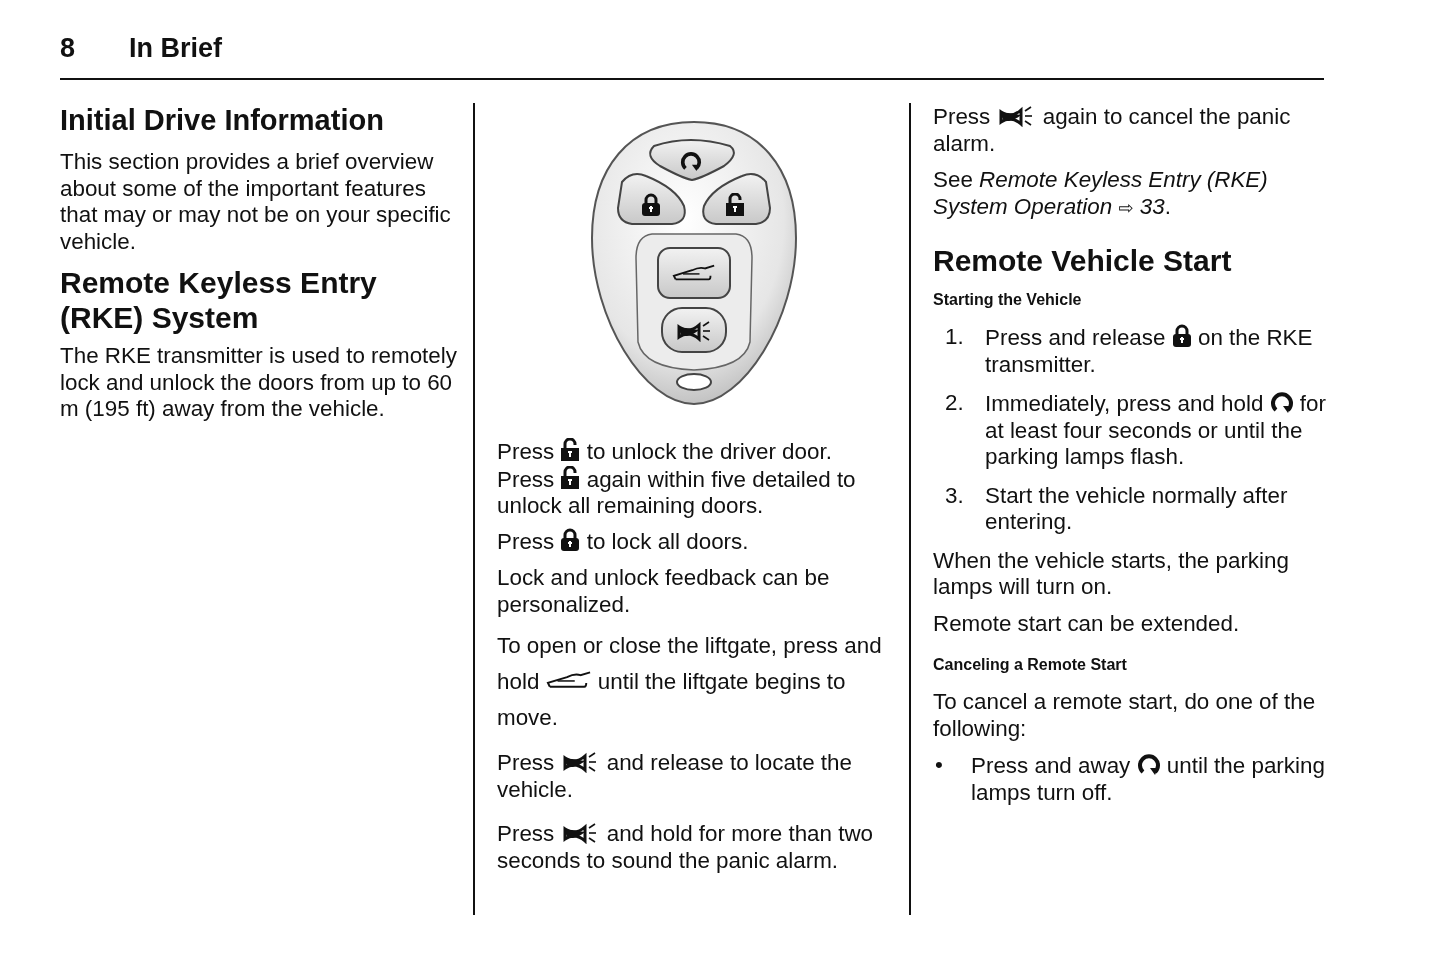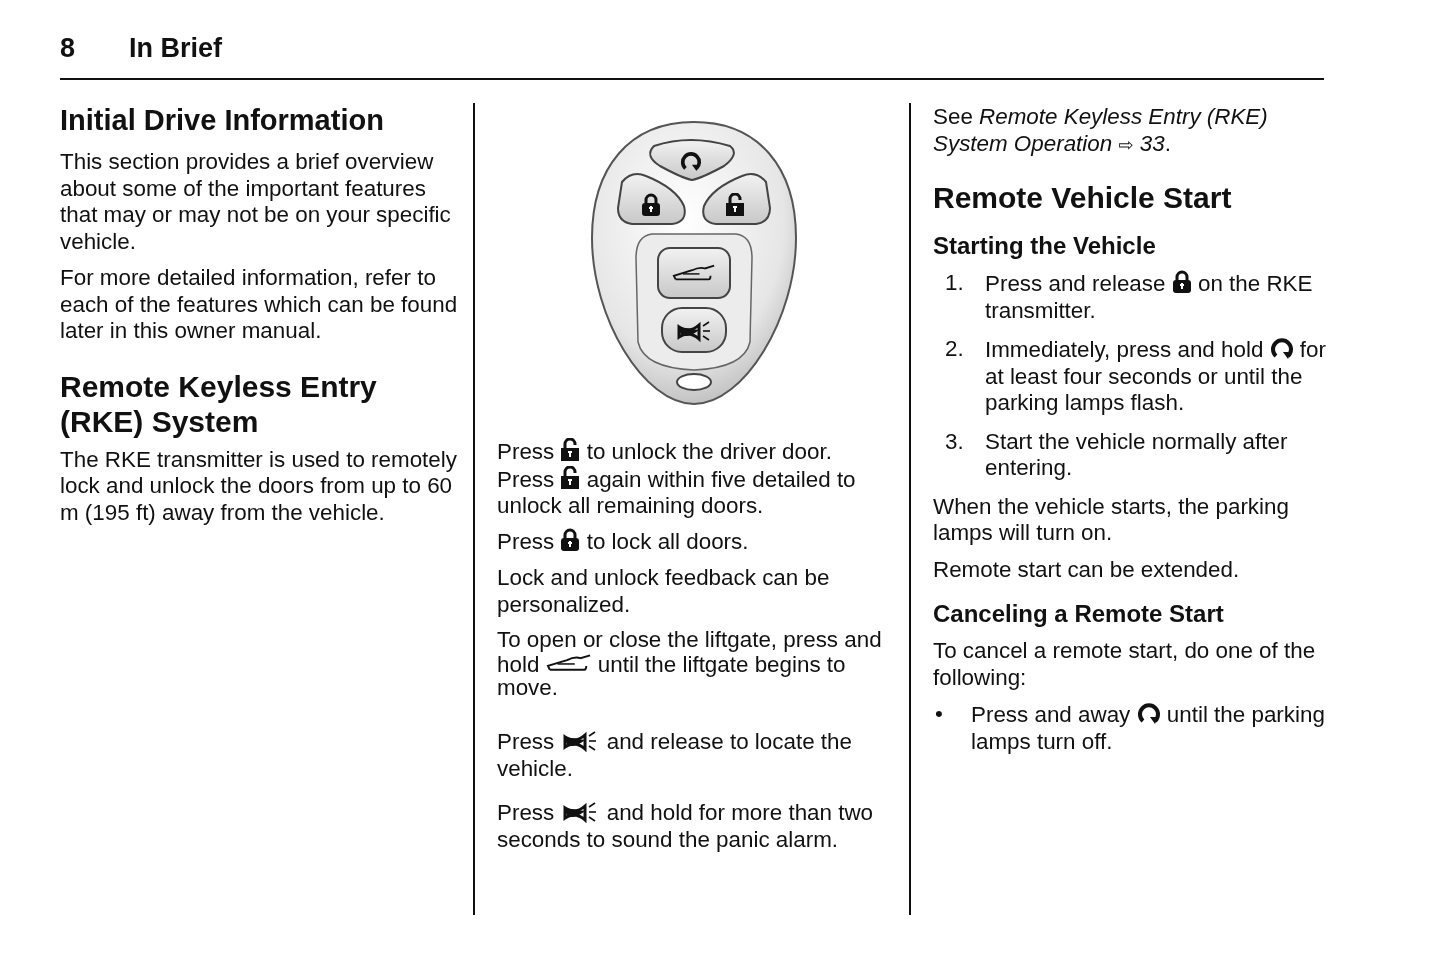--- a/index.html
+++ b/index.html
@@ -9,21 +9,21 @@
   }
   .hdr { position: absolute; left: 60px; top: 33px; font-weight: bold; font-size: 27px; }
   .hdr .pg { position: absolute; left: 0; top: 0; }
   .hdr .sec { position: absolute; left: 69px; top: 0; white-space: nowrap; }
   .hrule { position: absolute; left: 60px; top: 78px; width: 1264px; height: 2px; background: #111; }
   .vrule { position: absolute; width: 2px; background: #111; top: 103px; height: 812px; }
   .col { position: absolute; font-size: 22.4px; line-height: 26.5px; }
   .col p { margin: 0 0 10px 0; }
   h1 { font-size: 29px; line-height: 41px; margin: 0 0 8px 0; font-weight: bold; }
   h2 { font-size: 30px; line-height: 35px; margin: 0 0 8px 0; font-weight: bold; }
-  h3 { font-size: 24px; line-height: 28px; margin: 17px 0 10px 0; font-weight: bold; }
+  h3 { font-size: 16px; line-height: 28px; margin: 8px 0 10px 0; font-weight: bold; }
   .ico { display: inline-block; vertical-align: -3px; }
   .ico svg { display: block; }
   ol.steps { list-style: none; margin: 0 0 8px 0; padding: 0; }
   ol.steps li { position: relative; padding-left: 52px; margin-bottom: 12px; }
   ol.steps li .num { position: absolute; left: 12px; top: 0; }
   ul.bul { list-style: none; margin: 0; padding: 0; }
   ul.bul li { position: relative; padding-left: 38px; }
   ul.bul li .dot { position: absolute; left: 2px; top: 0; }
   .fob { position: absolute; left: 584px; top: 118px; }
   i { font-style: italic; }
@@ -68,21 +68,20 @@
   <span class="pg">8</span>
   <span class="sec">In Brief</span>
 </div>
 <div class="hrule"></div>
 <div class="vrule" style="left:473px"></div>
 <div class="vrule" style="left:909px"></div>
 
 <div class="col" style="left:60px; top:100px; width:400px;">
   <h1>Initial Drive Information</h1>
   <p>This section provides a brief overview about some of the important features that may or may not be on your specific vehicle.</p>
-  <p style="margin-bottom:24px">For more detailed information, refer to each of the features which can be found later in this owner manual.</p>
   <h2>Remote Keyless Entry (RKE) System</h2>
   <p>The RKE transmitter is used to remotely lock and unlock the doors from up to 60 m (195 ft) away from the vehicle.</p>
 </div>
 
 <div class="fob">
   <svg width="220" height="290" viewBox="0 0 220 290">
     <defs>
       <radialGradient id="g-body" cx="45%" cy="35%" r="70%">
         <stop offset="0" stop-color="#ffffff"></stop>
         <stop offset="0.7" stop-color="#e6e6e6"></stop>
@@ -123,44 +122,51 @@
     <span>again within five detailed to unlock all remaining doors.</span>
   </p>
   <p>
     <span>Press</span>
     <span class="ico"><svg width="20" height="24">
           <use href="#sym-lock"></use>
         </svg></span>
     <span>to lock all doors.</span>
   </p>
   <p>Lock and unlock feedback can be personalized.</p>
-  <p style="line-height:23px">
+  <p style="line-height:36px">
     <span>To open or close the liftgate, press and hold</span>
     <span class="ico"><svg width="46" height="24">
           <use href="#sym-liftgate"></use>
         </svg></span>
     <span>until the liftgate begins to move.</span>
   </p>
-  <p style="margin-top:30px; margin-bottom:18px">
+  <p style="margin-top:14px; margin-bottom:18px">
     <span>Press</span>
     <span class="ico"><svg width="40" height="22">
           <use href="#sym-horn"></use>
         </svg></span>
     <span>and release to locate the vehicle.</span>
   </p>
   <p>
     <span>Press</span>
     <span class="ico"><svg width="40" height="22">
           <use href="#sym-horn"></use>
         </svg></span>
     <span>and hold for more than two seconds to sound the panic alarm.</span>
   </p>
 </div>
 
 <div class="col" style="left:933px; top:104px; width:400px;">
+  <p>
+    <span>Press</span>
+    <span class="ico"><svg width="40" height="22">
+          <use href="#sym-horn"></use>
+        </svg></span>
+    <span>again to cancel the panic alarm.</span>
+  </p>
   <p style="margin-bottom:22px">
     <span>See</span>
     <i>Remote Keyless Entry (RKE) System Operation</i>
     <span style="font-size:18px">⇨</span>
     <i>33</i><span>.</span>
   </p>
   <h2>Remote Vehicle Start</h2>
   <h3>Starting the Vehicle</h3>
   <ol class="steps">
     <li>

